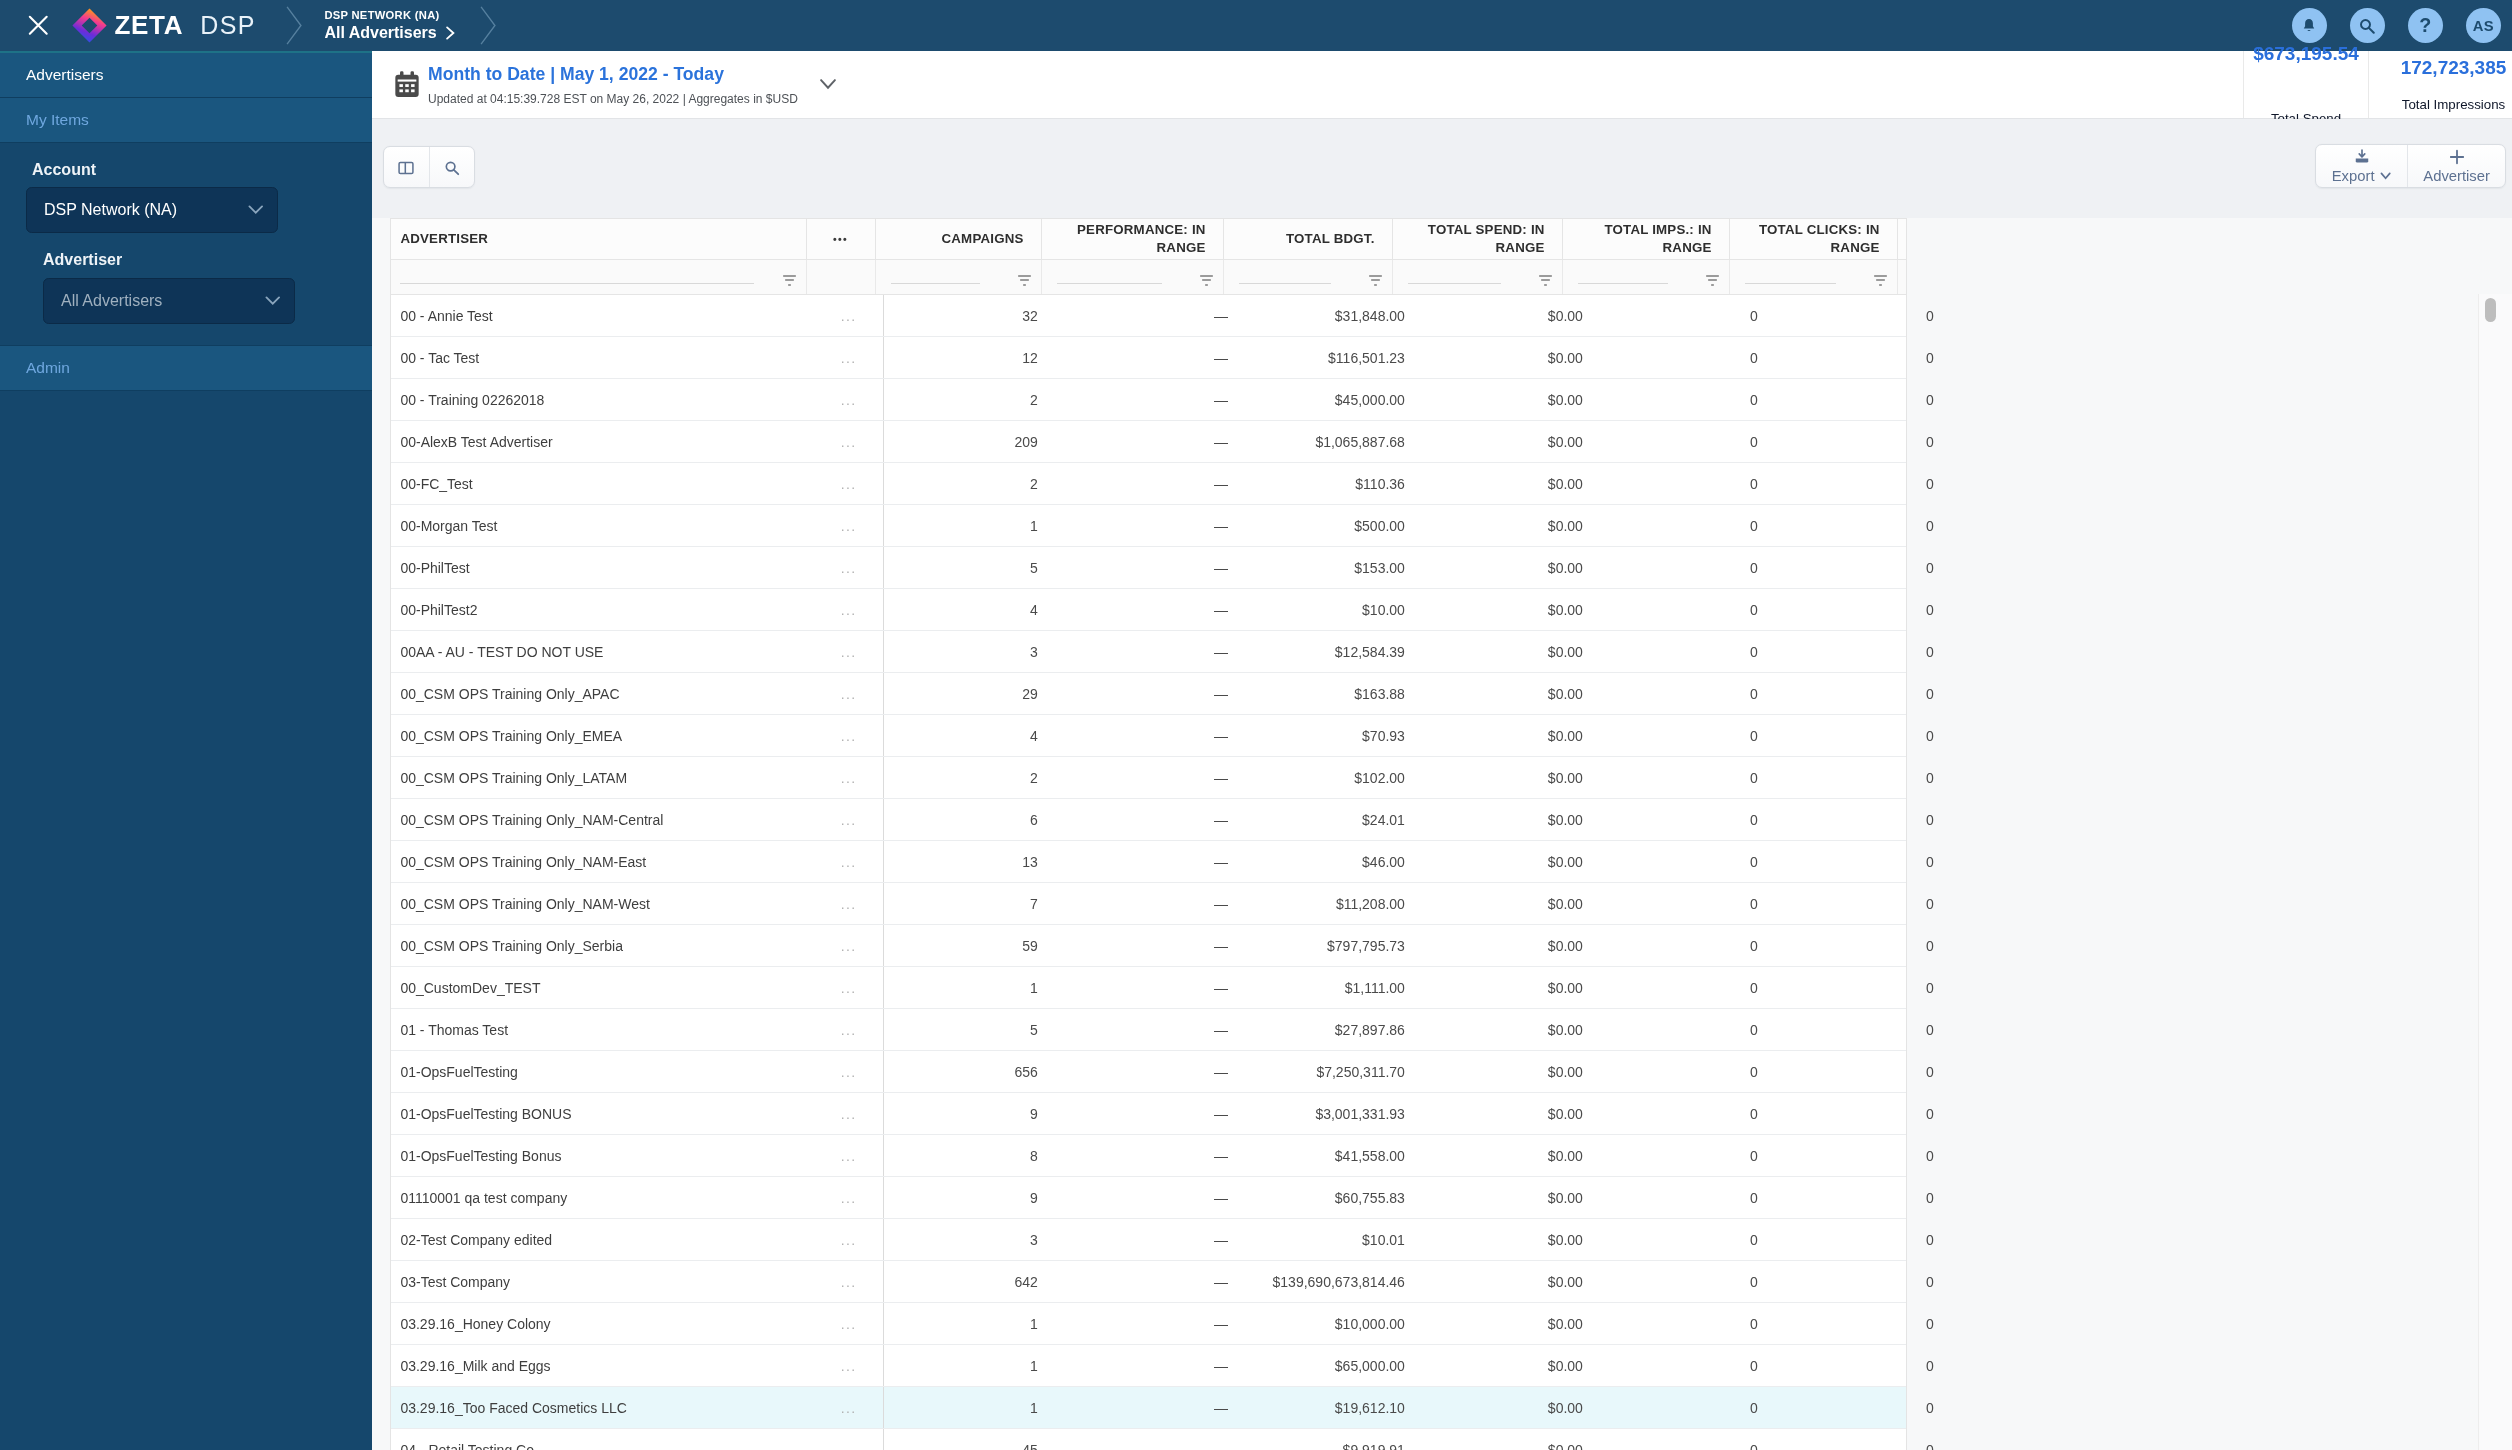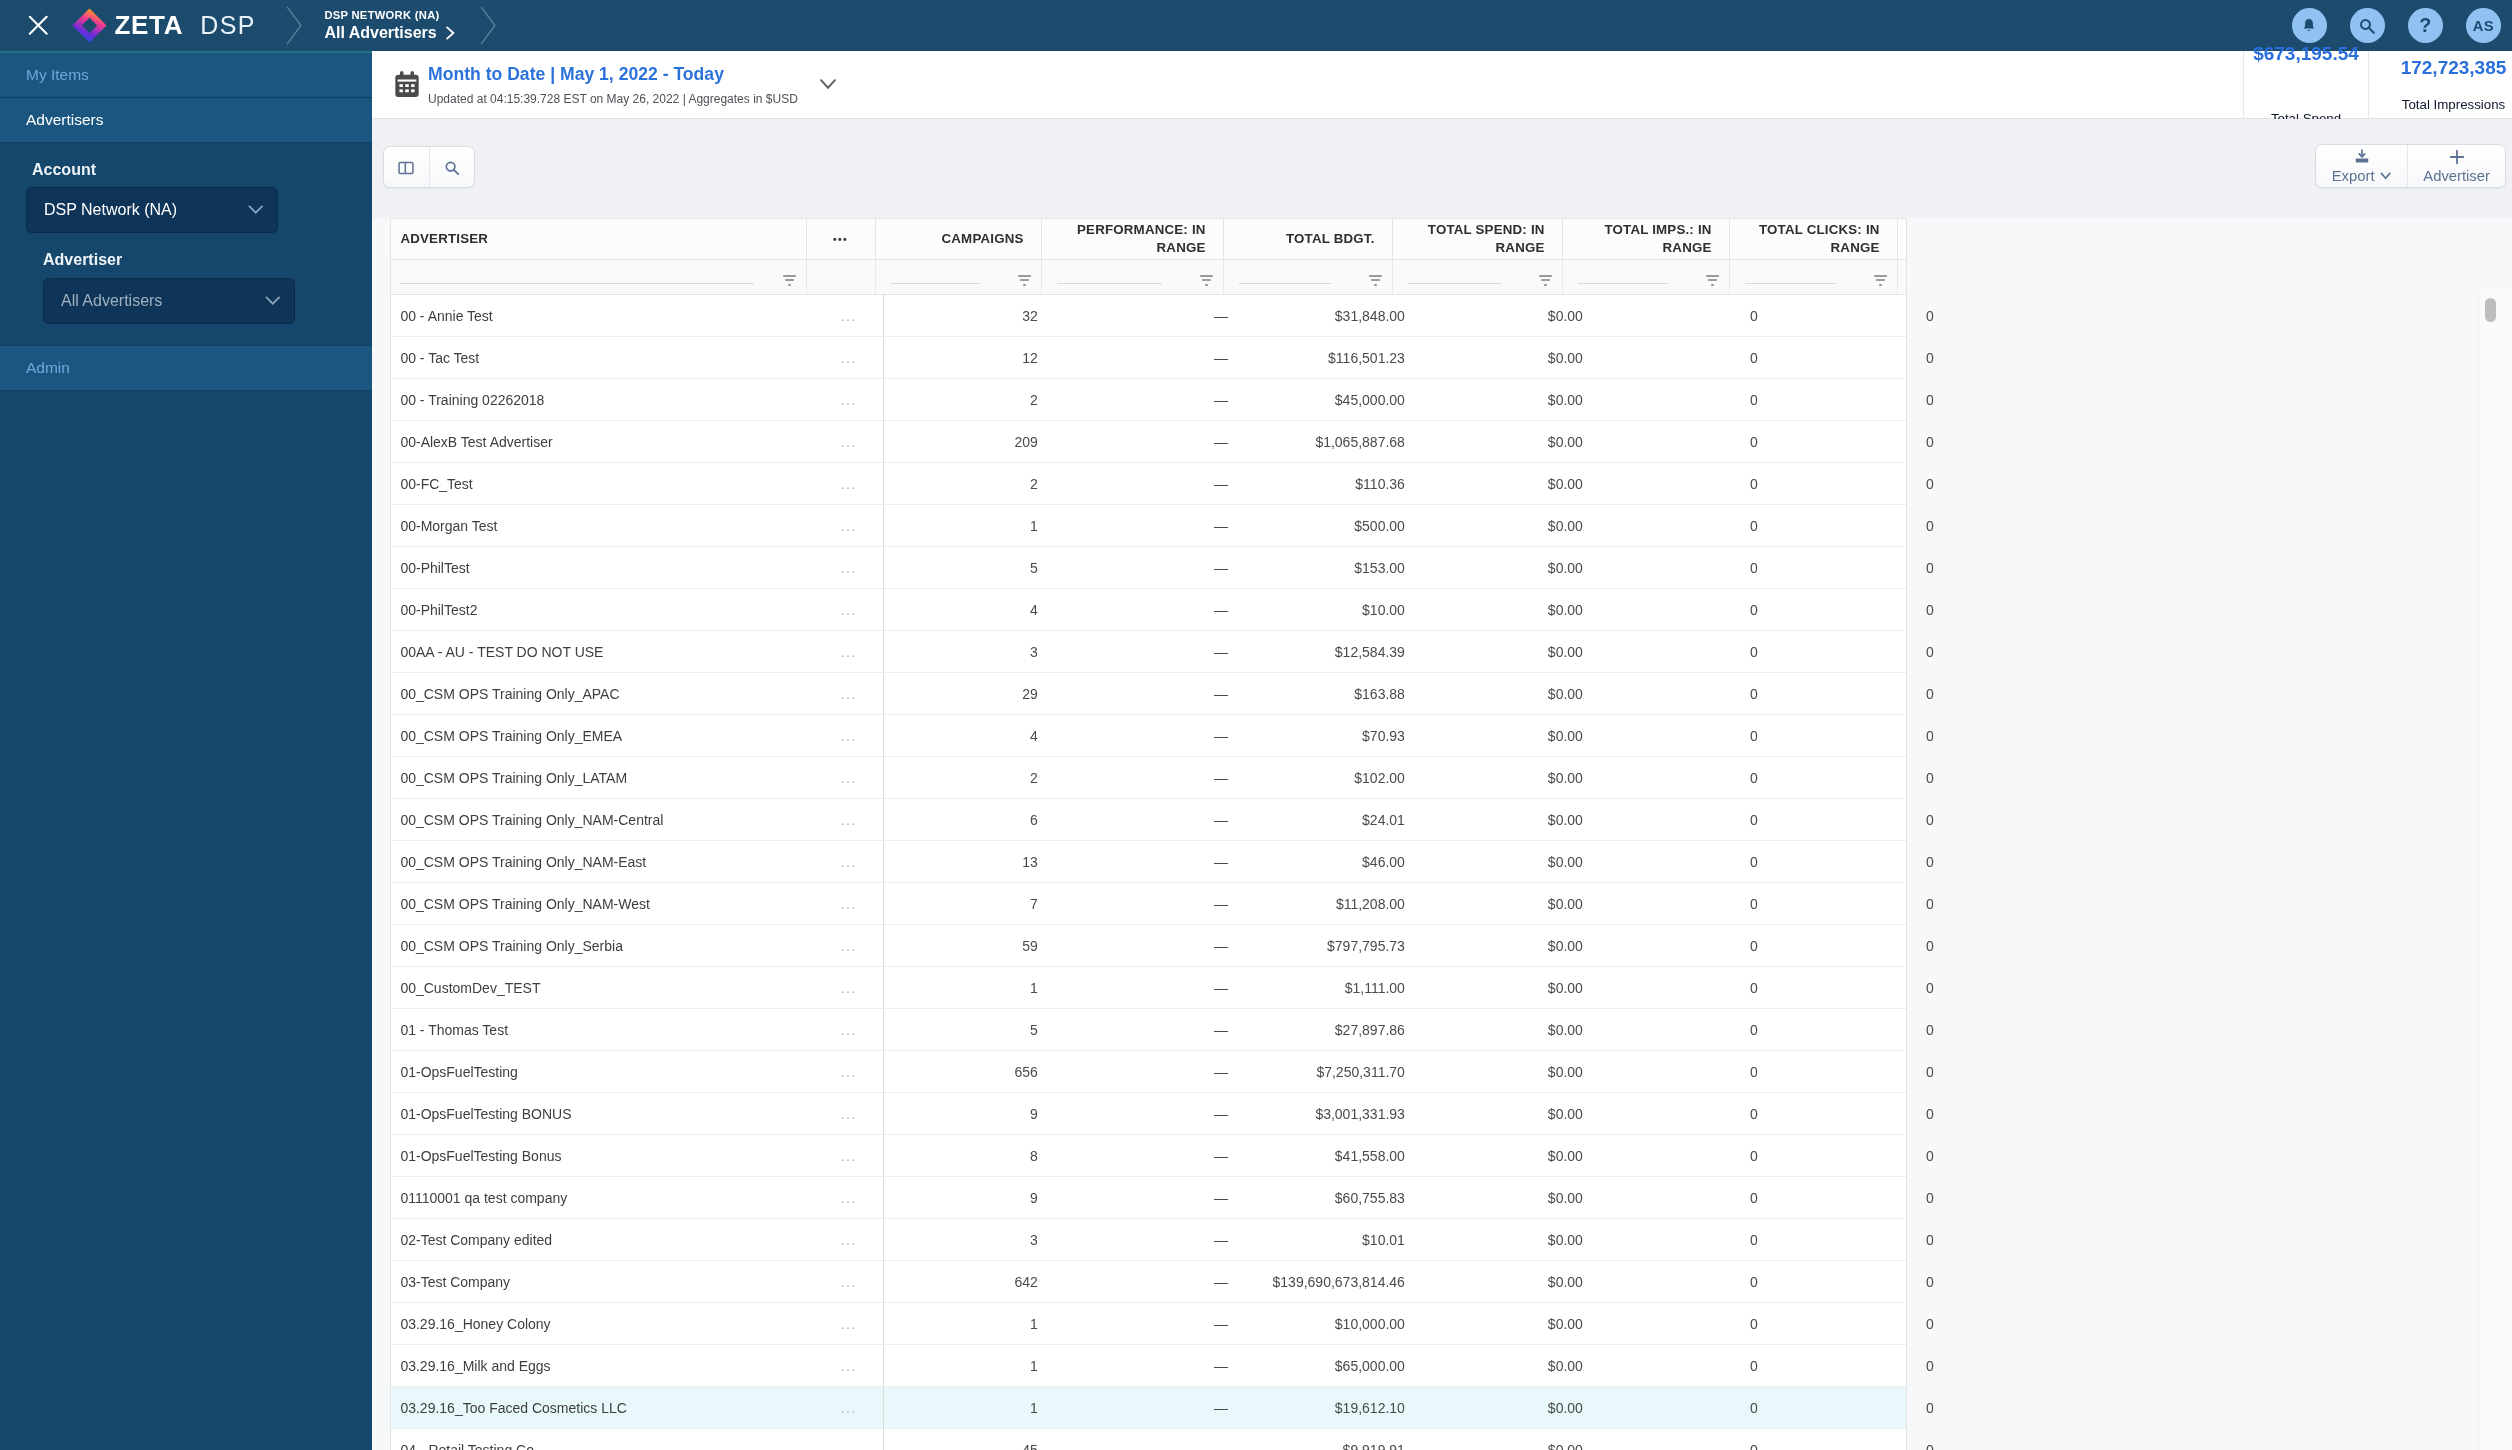--- a/index.html
+++ b/index.html
@@ -203,25 +203,25 @@
     <div class="tb-circle">
       <span class="qmark">?</span>
     </div>
     <div class="tb-circle">
       <span class="initials">AS</span>
     </div>
   </div>
 </div>
 
 <div id="sidebar">
+  <div class="side-item active">
+    <span>Advertisers</span>
+  </div>
   <div class="side-item quiet">
     <span>My Items</span>
-  </div>
-  <div class="side-item active">
-    <span>Advertisers</span>
   </div>
   <div class="side-section">
     <div class="side-label">Account</div>
     <div class="side-select">
       <span class="val">DSP Network (NA)</span>
       <svg viewBox="0 0 22 14">
         <polyline points="2,2 11,11 20,2" fill="none" stroke="#8AA5BD" stroke-width="2.6" stroke-linecap="round"></polyline>
       </svg>
     </div>
     <div class="side-label indent">Advertiser</div>

